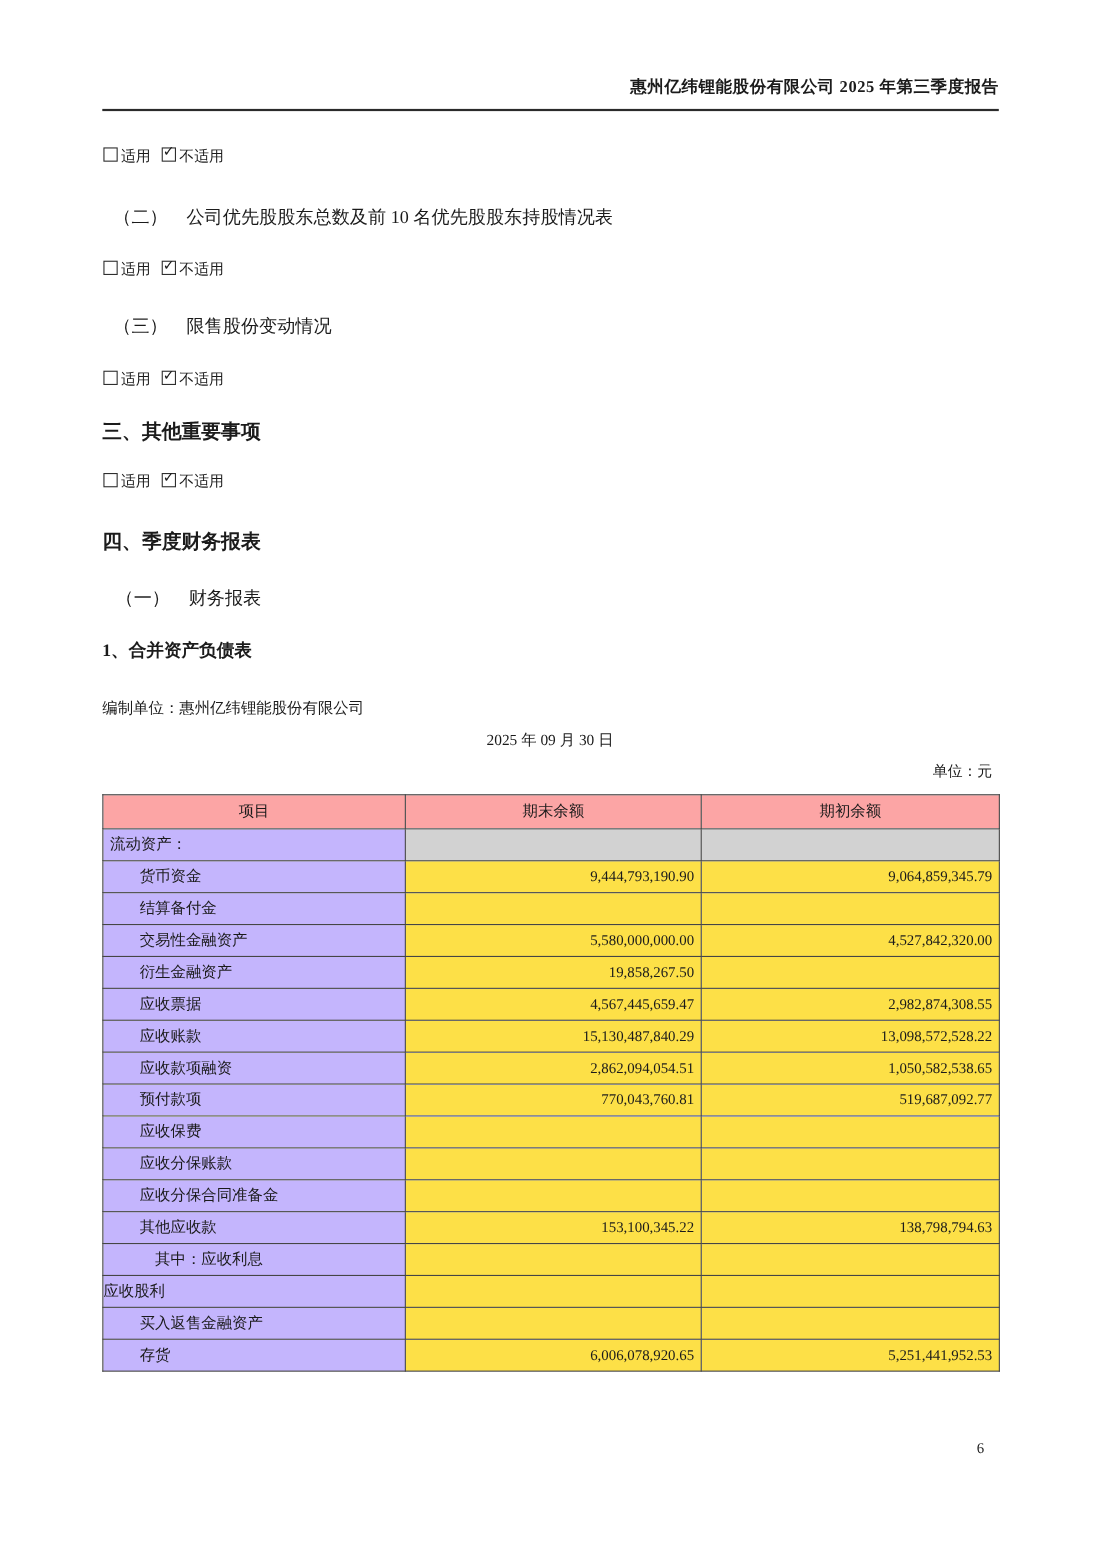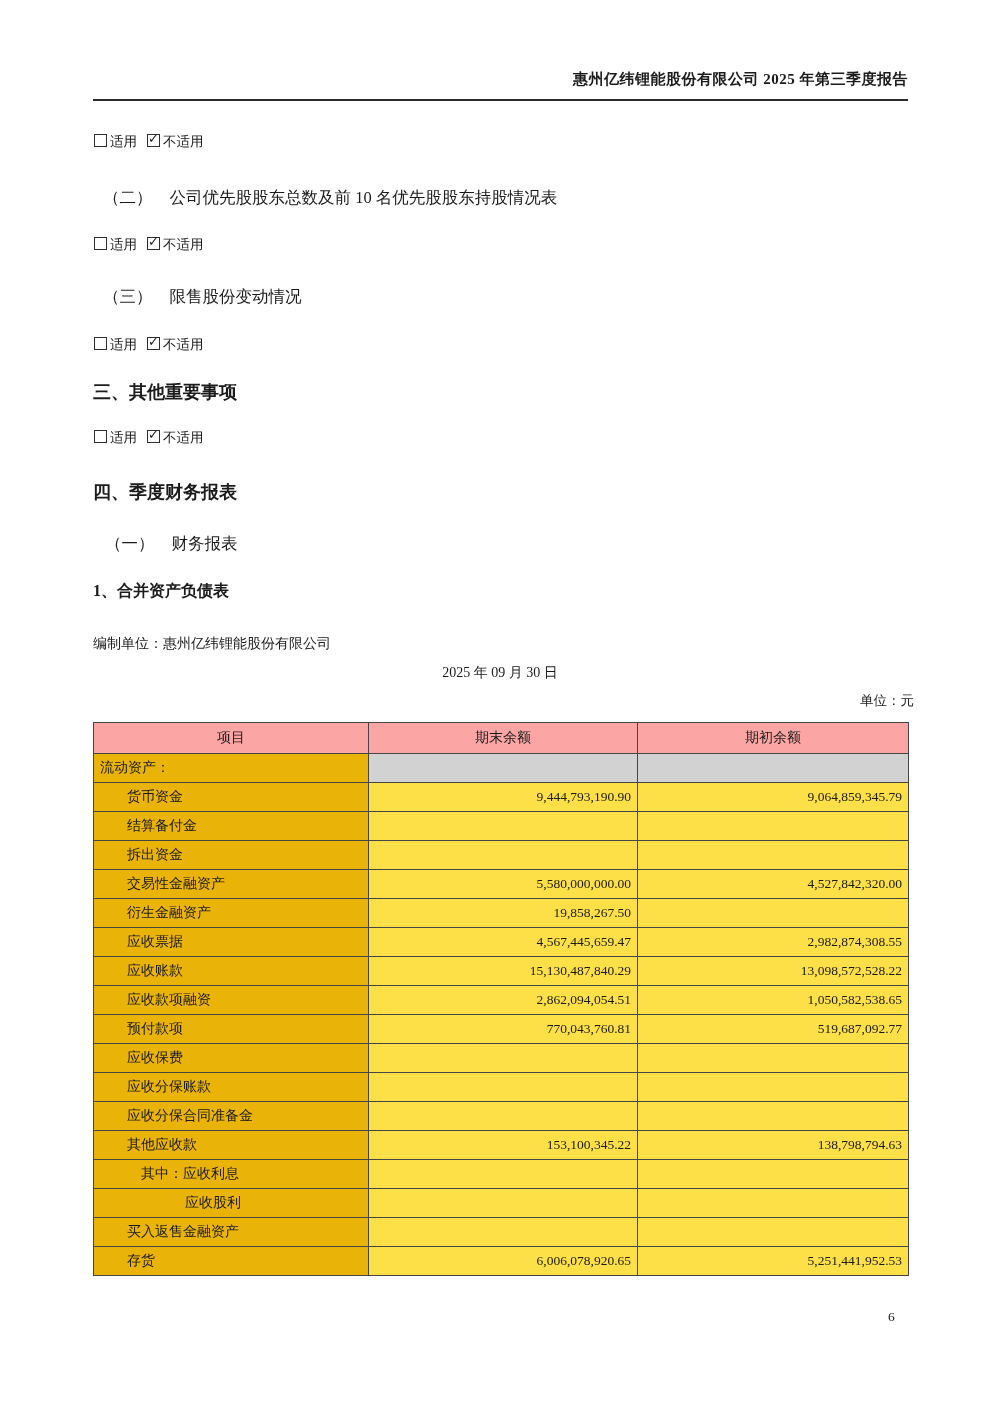--- a/index.html
+++ b/index.html
@@ -32,43 +32,43 @@
     font-family:"DejaVu Sans","Liberation Sans",sans-serif;
     color:#1b1b1b;
   }
   .cb-gap { display:inline-block; width:10px; }
   .h2 { position:absolute; left:103px; font-size:16.5px; font-weight:normal; white-space:nowrap; }
   .h2 .num { margin-right:17px; }
   .h1 { position:absolute; left:93px; font-size:18px; font-weight:bold; white-space:nowrap;text-align:center; }
   .h3 { position:absolute; left:93px; font-size:16px; font-weight:bold; white-space:nowrap; }
   .prep-line { position:absolute; left:93px; top:635px; font-size:14px; }
   .date-line { position:absolute; left:0; top:664px; width:1000px; text-align:center; font-size:14px; }
-  .unit-line { position:absolute; left:99px; top:692px; width:815px; text-align:right; font-size:13.5px; }
+  .unit-line { position:absolute; left:87px; top:692px; width:815px; text-align:right; font-size:13.5px; }
   table.bs-table {
     position:absolute; top:722px; left:93px;
     width:815px; border-collapse:collapse; table-layout:fixed;
     font-size:14px;
   }
   .bs-table col.c1 { width:275px; }
   .bs-table col.c2 { width:269px; }
   .bs-table col.c3 { width:271px; }
   .bs-table th, .bs-table td {
     border:1px solid #454545;
     padding:0; overflow:hidden; white-space:nowrap;
   }
   .bs-table thead tr { height:31px; }
   .bs-table tbody tr { height:29px; }
   .bs-table th {
     background:#fca5a5; font-weight:normal; text-align:center; font-size:14px;
   }
-  .bs-table td.lbl { background:#eab308; text-align:left; }
+  .bs-table td.lbl { background:#c4b5fd; text-align:left; }
   .bs-table td.ind0 { padding-left:6px; }
   .bs-table td.ind1 { padding-left:33px; }
   .bs-table td.ind2 { padding-left:47px; }
-  .bs-table td.ind3 { padding-left:91px; }
+  .bs-table td.ind3 { }
   .bs-table td.val {
     background:#fde047; text-align:right; padding-right:6px; font-size:13.5px;
   }
   .bs-table tr.section-row td.val { background:#d2d2d2; }
   .page-num { position:absolute; top:1309px; left:888px; font-size:13.5px; }
 </style>
 </head>
 <body>
 
 <div class="page">
@@ -137,25 +137,20 @@
         <td class="lbl ind1">货币资金</td>
         <td class="val">9,444,793,190.90</td>
         <td class="val">9,064,859,345.79</td>
       </tr>
       <tr>
         <td class="lbl ind1">结算备付金</td>
         <td class="val"></td>
         <td class="val"></td>
       </tr>
       <tr>
-        <td class="lbl ind1">拆出资金</td>
-        <td class="val"></td>
-        <td class="val"></td>
-      </tr>
-      <tr>
         <td class="lbl ind1">交易性金融资产</td>
         <td class="val">5,580,000,000.00</td>
         <td class="val">4,527,842,320.00</td>
       </tr>
       <tr>
         <td class="lbl ind1">衍生金融资产</td>
         <td class="val">19,858,267.50</td>
         <td class="val"></td>
       </tr>
       <tr>

